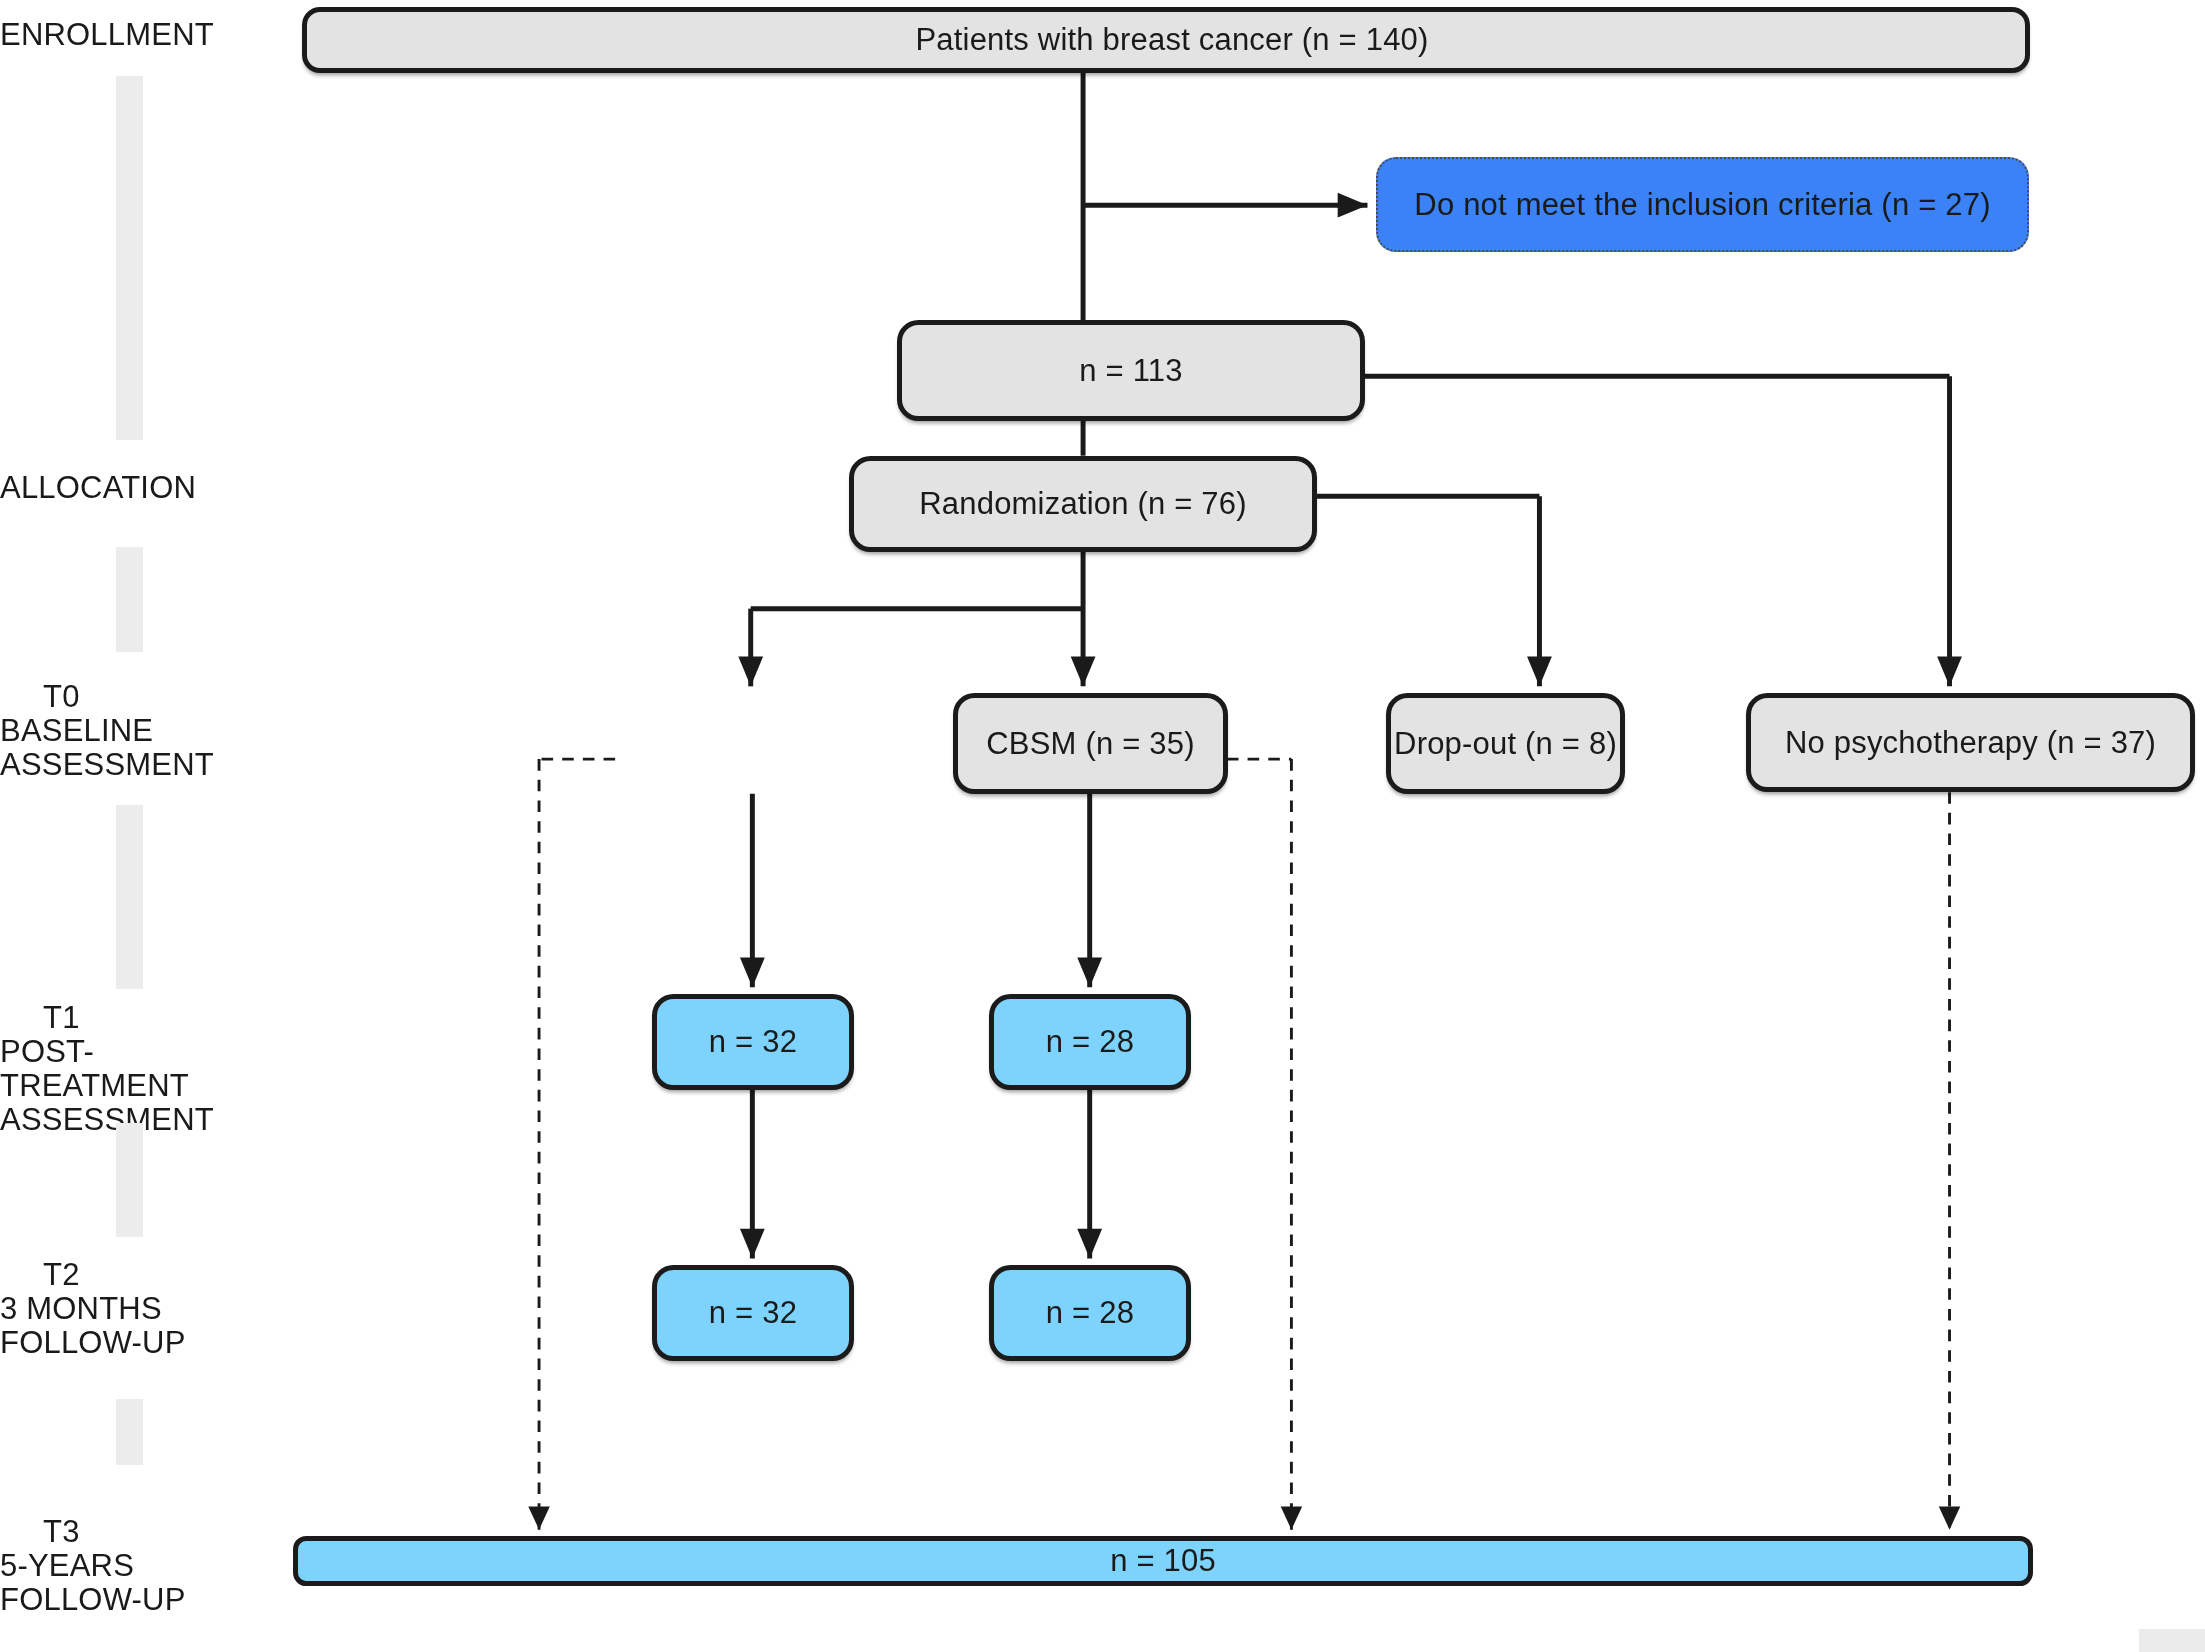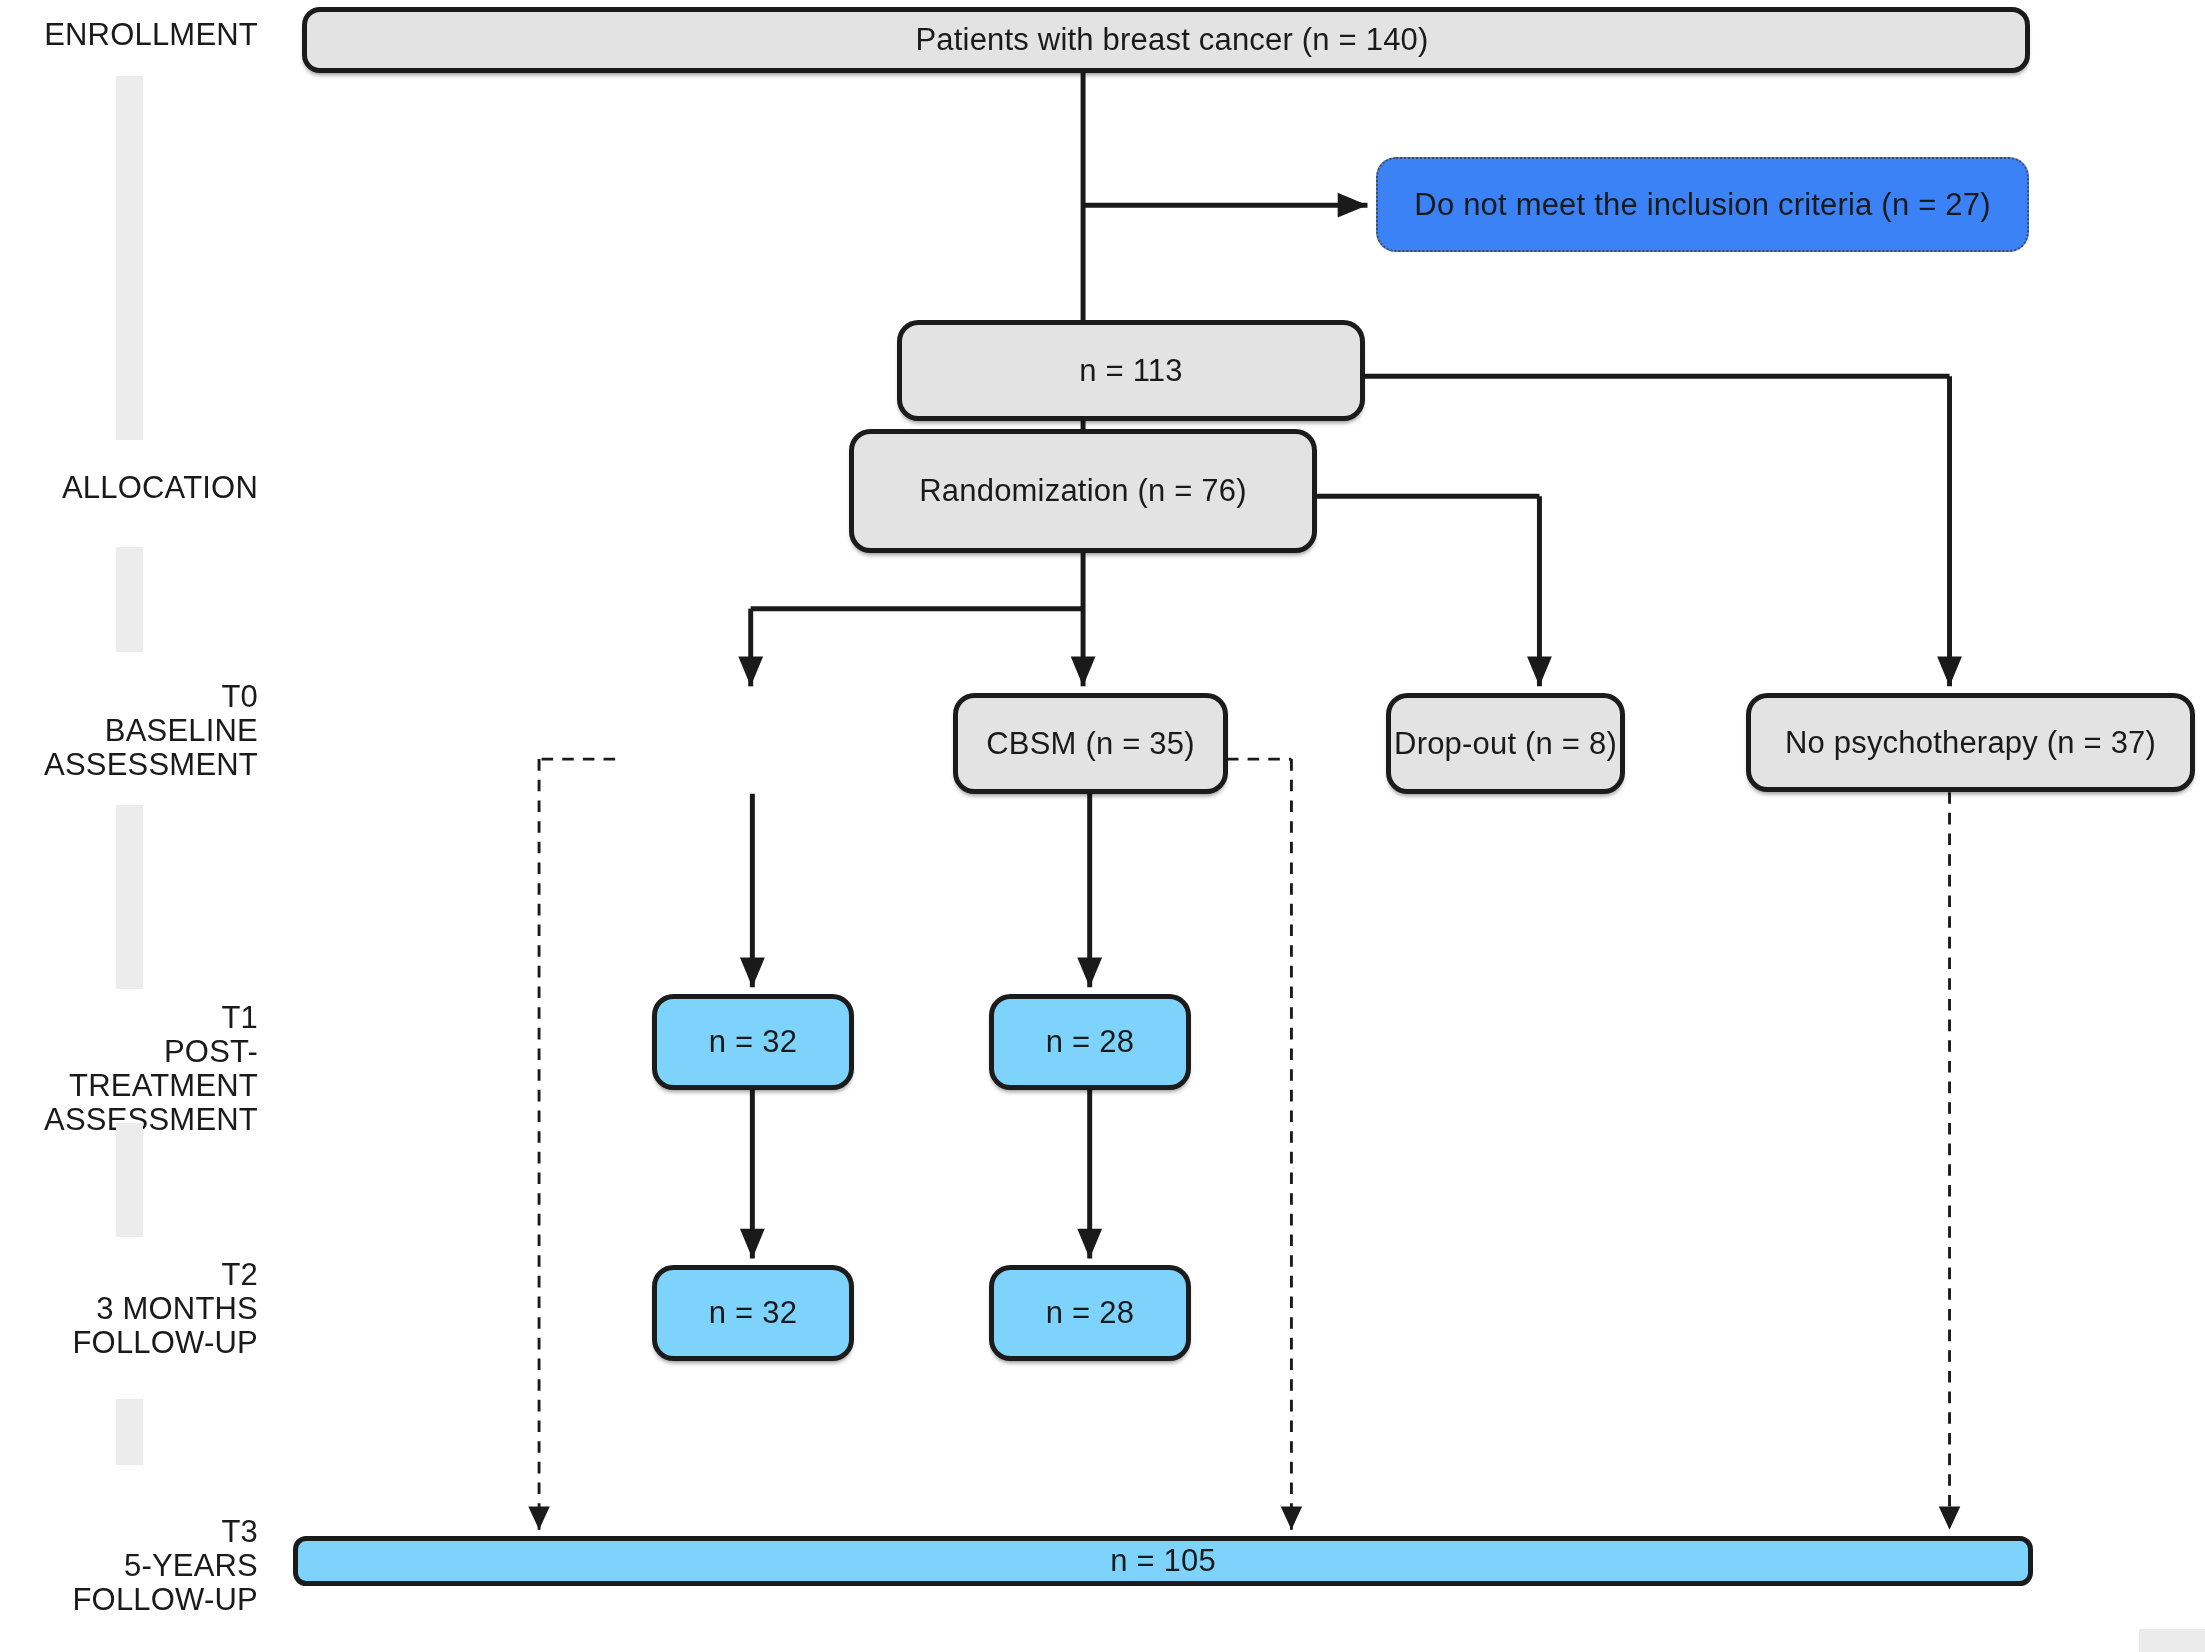--- a/index.html
+++ b/index.html
@@ -28,21 +28,21 @@
   .node.white{background:#7dd3fc;}
   .node.dotted{
     border:2.5px dotted #4a4a4a;
     border-radius:20px;
     background:#3b82f6;
     box-shadow:none;
   }
   .stage{
     position:absolute;
     left:0;width:258px;
-    text-align:right;
+    text-align:left;
     font-size:31px;
     line-height:34px;
     letter-spacing:0.2px;
   }
   .stage .b{font-weight:normal;margin-left:43px;}
   .stage span{display:block;}
   .timebar{
     position:absolute;
     left:116px;width:27px;
     background:#ececec;
@@ -125,21 +125,21 @@
   <div class="timebar" style="top:805px;height:184px;"></div>
   <div class="timebar" style="top:1123px;height:114px;"></div>
   <div class="timebar" style="top:1399px;height:66px;"></div>
 
   <div class="node" style="left:302px;top:6.6px;width:1728px;height:66px;border-radius:18px;padding-left:12px;">Patients with breast cancer (n = 140)</div>
 
   <div class="node dotted" style="left:1376px;top:157px;width:653px;height:95px;">Do not meet the inclusion criteria (n = 27)</div>
 
   <div class="node" style="left:897px;top:320px;width:468px;height:101px;text-align:center;">n = 113</div>
 
-  <div class="node" style="left:849px;top:429px;width:468px;height:124px;">Randomization (n = 76)</div>
+  <div class="node" style="left:849px;top:456px;width:468px;height:96px;">Randomization (n = 76)</div>
 
 
   <div class="node" style="left:953px;top:693px;width:275px;height:101px;">CBSM (n = 35)</div>
 
   <div class="node" style="left:1386px;top:693px;width:239px;height:101px;">Drop-out (n = 8)</div>
 
   <div class="node" style="left:1746px;top:693px;width:449px;height:99px;">No psychotherapy (n = 37)</div>
 
   <div class="node white" style="left:652px;top:994px;width:202px;height:96px;">n = 32</div>
 

